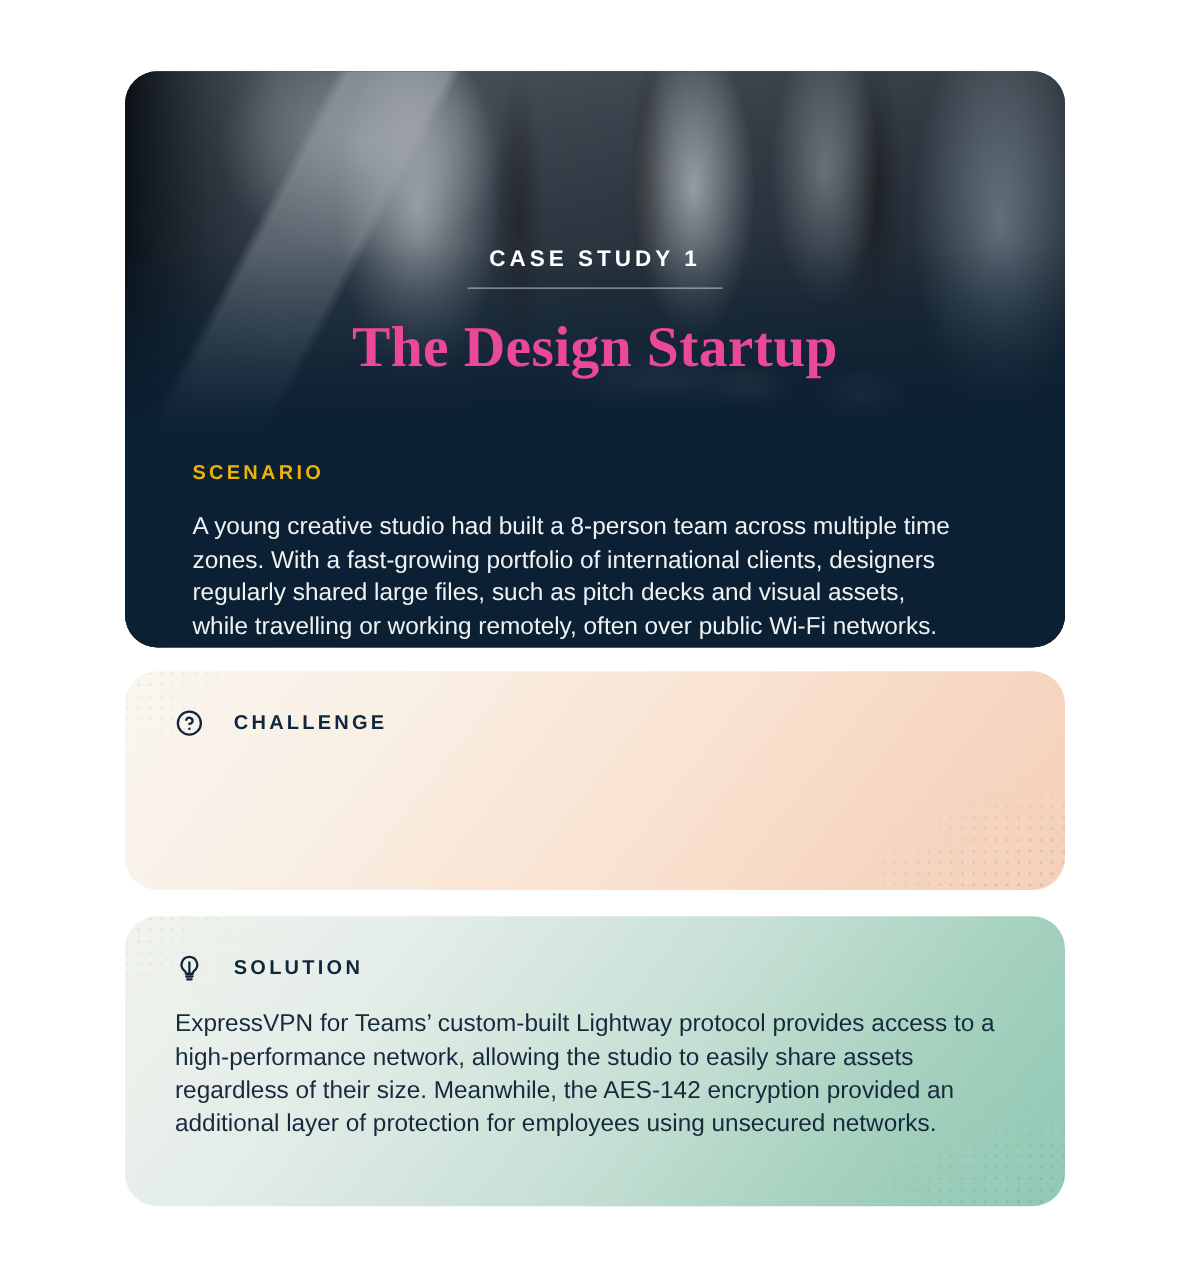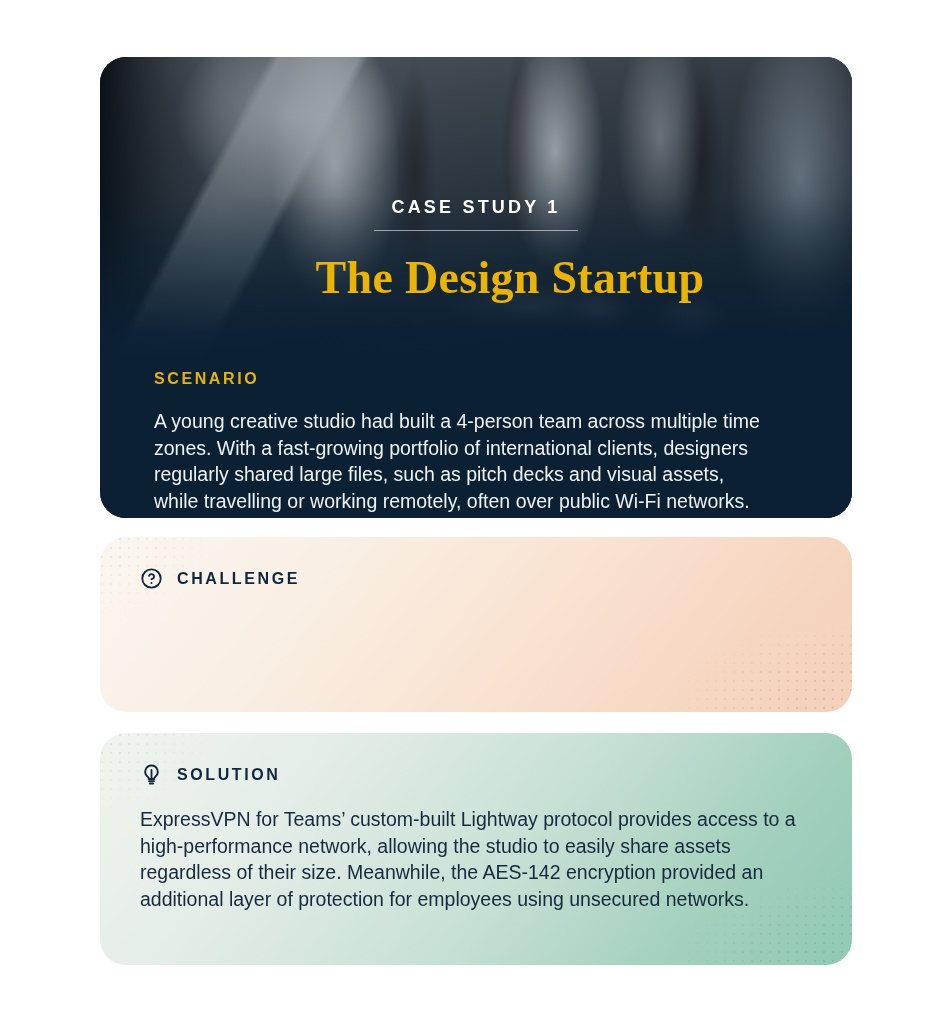--- a/index.html
+++ b/index.html
@@ -106,26 +106,25 @@
     height: 1px;
     background: rgba(255,255,255,0.55);
   }
 
   .hero-title {
     position: absolute;
     top: 194px;
     left: 0;
     width: 100%;
     text-align: center;
-    color: #eab308;
+    color: #ec4899;
     font-family: "Liberation Serif", "DejaVu Serif", serif;
     font-size: 46px;
     font-weight: 700;
     letter-spacing: 0.3px;
-    margin-left: 34px;
   }
 
   .scenario-label {
     position: absolute;
     top: 313px;
     left: 54px;
     color: #eab308;
     font-size: 16px;
     font-weight: 700;
     letter-spacing: 2.6px;
@@ -201,21 +200,21 @@
     mask-image: radial-gradient(ellipse 150px 110px at 0% 0%, rgba(0,0,0,0.8) 0%, rgba(0,0,0,0) 80%);
     pointer-events: none;
   }
 
   .card-head {
     position: absolute;
     top: 30px;
     left: 40px;
     display: flex;
     align-items: center;
-    gap: 14px;
+    gap: 24px;
   }
 
   .card-head-icon {
     width: 23px;
     height: 23px;
     display: block;
     color: #10263c;
     flex: 0 0 auto;
   }
 
@@ -248,21 +247,21 @@
 
     <div class="hero-content">
       <div class="eyebrow">CASE STUDY 1</div>
 
       <div class="hero-divider"></div>
 
       <div class="hero-title">The Design Startup</div>
 
       <div class="scenario-label">SCENARIO</div>
 
-      <div class="scenario-body">A young creative studio had built a 4-person team across multiple time zones. With a fast-growing portfolio of international clients, designers regularly shared large files, such as pitch decks and visual assets, while travelling or working remotely, often over public Wi-Fi networks.</div>
+      <div class="scenario-body">A young creative studio had built a 8-person team across multiple time zones. With a fast-growing portfolio of international clients, designers regularly shared large files, such as pitch decks and visual assets, while travelling or working remotely, often over public Wi-Fi networks.</div>
     </div>
   </div>
 
   <div class="info-card card-challenge">
     <div class="dots-tl"></div>
     <div class="dots"></div>
 
     <div class="card-head">
       <span class="card-head-icon">
         <svg viewBox="0 0 24 24" width="23" height="23" fill="none" stroke="currentColor" stroke-width="1.9" stroke-linecap="round" stroke-linejoin="round">

